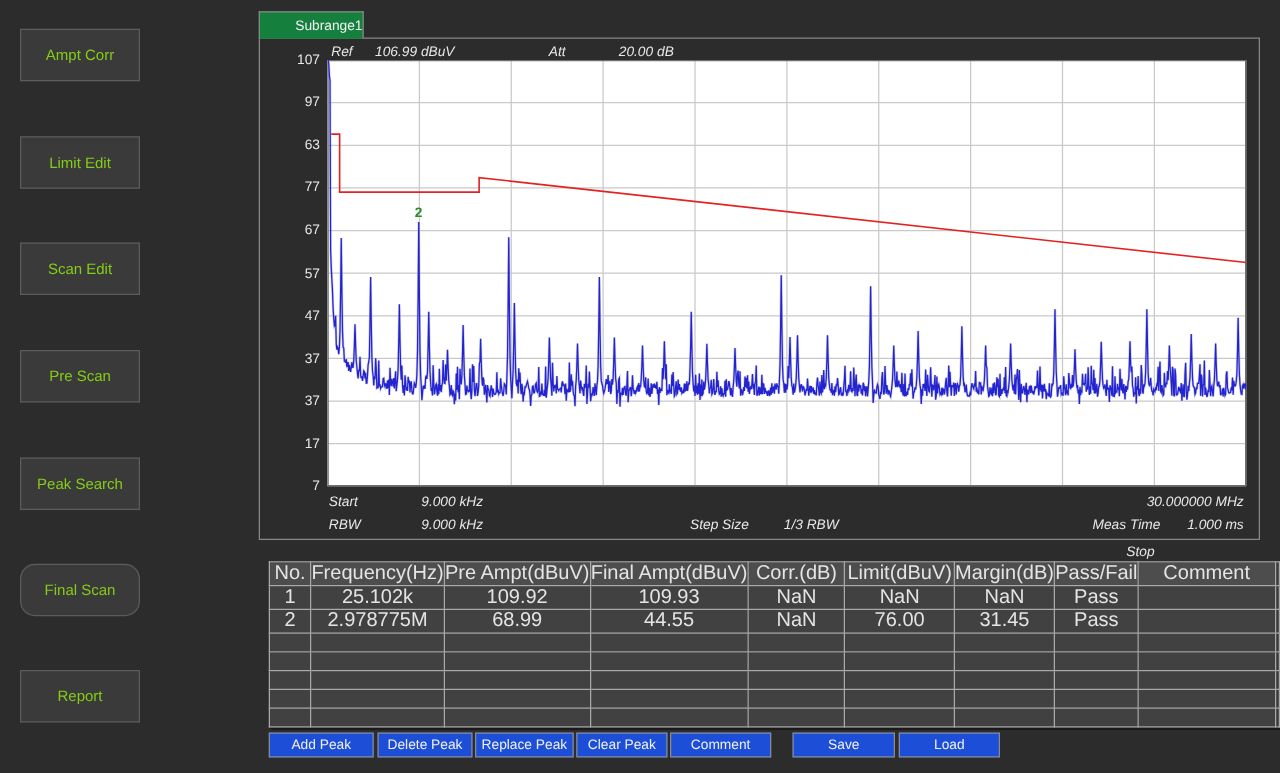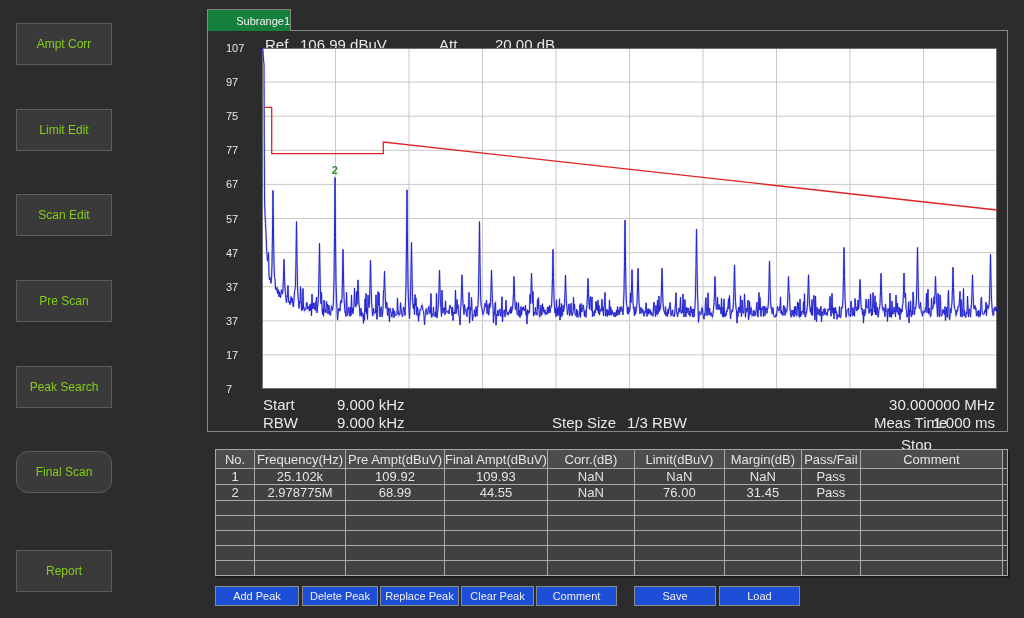--- a/index.html
+++ b/index.html
@@ -17,33 +17,33 @@
   .panel {
     position:absolute; left:207px; top:30px; width:801px; height:402px;
     border:1px solid #868686; background:#2c2c2c;
   }
   .tab {
     position:absolute; left:207px; top:9px; width:84px; height:22px;
     border:1px solid #868686; border-bottom:none; background:#15803d;
     display:flex; align-items:center; justify-content:flex-end;
     font-size:11px; color:#f2f2f2; z-index:3;
   }
-  .hdr-txt, .ftr-txt { position:absolute; font-size:15px; color:#e8e8e8; white-space:pre; }
+  .hdr-txt, .ftr-txt { position:absolute; font-size:11px; color:#e8e8e8; white-space:pre;font-style:italic; }
   #plot {
     position:absolute; left:262px; top:48px; width:735px; height:341px;
     background:#ffffff; z-index:2;
   }
   .ylabel {
-    position:absolute; width:30px; font-size:11px; color:#e8e8e8;
+    position:absolute; width:30px; text-align:right; font-size:11px; color:#e8e8e8;
     left:226px; height:12px; line-height:12px; z-index:2;
   }
   #peaktable {
     position:absolute; left:215px; top:449px;
     border-collapse:collapse; table-layout:fixed;
-    font-size:13px; color:#e4e4e4;
+    font-size:16px; color:#e4e4e4;
     box-shadow:1px 1px 0 #1a1a1a, 2px 2px 0 #1a1a1a;
   }
   #peaktable th {
     background:#4d4d4d; border:1px solid #a9a9a9; font-weight:normal;
     height:19px; overflow:hidden; white-space:nowrap;
   }
   #peaktable td {
     background:#414141; border:1px solid #a9a9a9; text-align:center;
     height:15px; overflow:hidden; white-space:nowrap;
   }
@@ -59,21 +59,21 @@
 <body>
 
 <div id="app">
   <div id="sidebar-buttons">
       <div class="side-btn" style="top: 23px;">Ampt Corr</div>
       <div class="side-btn" style="top: 109px;">Limit Edit</div>
       <div class="side-btn" style="top: 194px;">Scan Edit</div>
       <div class="side-btn" style="top: 280px;">Pre Scan</div>
       <div class="side-btn" style="top: 366px;">Peak Search</div>
       <div class="side-btn" style="top: 451px; border-radius: 12px;">Final Scan</div>
-      <div class="side-btn" style="top: 550px; text-align: center;">Report</div>
+      <div class="side-btn" style="top: 536px; text-align: center;">Report</div>
     </div>
 
   <div class="tab">
     <span>Subrange1</span>
   </div>
   <div class="panel"></div>
 
   <span class="hdr-txt" style="left:265px;top:36px;">Ref</span>
   <span class="hdr-txt" style="left:300px;top:36px;">106.99 dBuV</span>
   <span class="hdr-txt" style="left:439px;top:36px;">Att</span>
@@ -102,21 +102,21 @@
         <rect x="0.5" y="0.5" width="734" height="340" fill="none" stroke="#6f6f6f" stroke-width="1"></rect>
         <polyline points="0.0,0.0 0.5,0.0 1.0,2.8 1.5,12.2 2.0,16.2 2.5,151.8 3.0,166.4 3.5,175.6 4.0,185.1 4.5,199.3 5.0,206.4 5.5,212.7 6.0,211.8 6.5,204.7 7.0,227.1 7.5,231.7 8.0,229.6 8.5,230.7 9.0,235.3 9.5,229.8 10.0,216.5 10.5,185.2 11.0,142.5 11.5,185.2 12.0,216.5 12.5,229.8 13.0,230.6 13.5,240.8 14.0,240.7 14.5,242.3 15.0,239.3 15.5,245.8 16.0,242.8 16.5,241.7 17.0,248.8 17.5,243.8 18.0,246.9 18.5,249.6 19.0,245.7 19.5,241.6 20.0,245.9 20.5,245.8 21.0,240.6 21.5,228.3 22.0,211.4 22.5,228.3 23.0,240.6 23.5,245.8 24.0,251.1 24.5,254.8 25.0,247.8 25.5,249.0 26.0,237.5 26.5,252.0 27.0,254.6 27.5,253.0 28.0,256.7 28.5,253.3 29.0,248.7 29.5,249.4 30.0,254.8 30.5,250.3 31.0,258.4 31.5,258.4 32.0,252.2 32.5,243.6 33.0,241.6 33.5,237.3 34.0,210.3 34.5,173.6 35.0,210.3 35.5,237.3 36.0,248.8 36.5,252.4 37.0,260.4 37.5,253.2 38.0,255.3 38.5,238.7 39.0,246.6 39.5,262.4 40.0,262.0 40.5,262.0 41.0,240.5 41.5,261.0 42.0,259.4 42.5,262.8 43.0,261.5 43.5,261.3 44.0,261.3 44.5,254.9 45.0,254.6 45.5,259.7 46.0,261.2 46.5,258.6 47.0,260.6 47.5,263.1 48.0,256.5 48.5,262.3 49.0,255.7 49.5,267.9 50.0,246.2 50.5,258.2 51.0,261.0 51.5,255.1 52.0,257.4 52.5,261.2 53.0,254.5 53.5,262.7 54.0,255.7 54.5,249.0 55.0,264.9 55.5,260.1 56.0,255.5 56.5,246.5 57.0,224.9 57.5,195.4 58.0,224.9 58.5,246.5 59.0,255.7 59.5,244.5 60.0,259.6 60.5,266.3 61.0,260.2 61.5,268.3 62.0,252.2 62.5,257.7 63.0,264.4 63.5,261.7 64.0,264.7 64.5,253.4 65.0,258.5 65.5,256.4 66.0,266.0 66.5,258.8 67.0,257.1 67.5,265.0 68.0,267.1 68.5,267.0 69.0,262.4 69.5,258.4 70.0,259.3 70.5,262.4 71.0,258.9 71.5,251.8 72.0,233.2 72.5,189.4 73.0,129.6 73.5,189.4 74.0,233.2 74.5,251.8 75.0,260.6 75.5,272.1 76.0,266.4 76.5,260.6 77.0,262.0 77.5,260.1 78.0,263.2 78.5,254.1 79.0,252.4 79.5,255.1 80.0,249.4 80.5,229.1 81.0,201.5 81.5,229.1 82.0,249.4 82.5,258.0 83.0,264.7 83.5,263.6 84.0,268.4 84.5,244.2 85.0,258.2 85.5,267.5 86.0,265.0 86.5,260.2 87.0,259.3 87.5,265.0 88.0,268.5 88.5,259.4 89.0,267.4 89.5,247.0 90.0,264.5 90.5,260.0 91.0,265.8 91.5,260.2 92.0,258.3 92.5,240.1 93.0,253.8 93.5,258.4 94.0,258.7 94.5,243.7 95.0,256.5 95.5,246.1 96.0,231.9 96.5,246.1 97.0,256.5 97.5,260.9 98.0,267.8 98.5,267.0 99.0,260.1 99.5,267.4 100.0,268.4 100.5,264.8 101.0,265.7 101.5,275.4 102.0,267.0 102.5,272.4 103.0,250.8 103.5,263.9 104.0,245.5 104.5,265.7 105.0,260.0 105.5,271.4 106.0,247.1 106.5,256.2 107.0,259.5 107.5,252.3 108.0,235.3 108.5,212.1 109.0,235.3 109.5,252.3 110.0,259.5 110.5,267.5 111.0,267.3 111.5,260.4 112.0,264.0 112.5,265.3 113.0,264.5 113.5,264.8 114.0,246.9 114.5,265.7 115.0,271.4 115.5,264.5 116.0,243.5 116.5,257.5 117.0,244.8 117.5,263.9 118.0,269.0 118.5,263.4 119.0,259.0 119.5,259.1 120.0,268.8 120.5,265.9 121.0,260.5 121.5,243.0 122.0,241.4 122.5,223.0 123.0,241.4 123.5,254.8 124.0,260.5 124.5,253.9 125.0,255.9 125.5,267.7 126.0,264.5 126.5,259.8 127.0,267.0 127.5,274.0 128.0,260.1 128.5,263.3 129.0,263.9 129.5,268.2 130.0,269.0 130.5,263.8 131.0,260.3 131.5,263.8 132.0,269.6 132.5,262.9 133.0,266.2 133.5,267.5 134.0,267.5 134.5,267.1 135.0,265.4 135.5,249.9 136.0,266.0 136.5,263.6 137.0,267.2 137.5,266.0 138.0,266.1 138.5,254.6 139.0,260.2 139.5,264.6 140.0,266.8 140.5,268.8 141.0,264.8 141.5,259.1 142.0,259.7 142.5,260.9 143.0,267.6 143.5,254.1 144.0,237.0 144.5,196.8 145.0,141.9 145.5,196.8 146.0,237.0 146.5,254.1 147.0,262.1 147.5,270.5 148.0,258.3 148.5,248.6 149.0,225.7 149.5,194.4 150.0,225.7 150.5,248.6 151.0,258.3 151.5,260.9 152.0,255.7 152.5,266.7 153.0,246.6 153.5,257.8 154.0,250.1 154.5,262.9 155.0,267.4 155.5,259.0 156.0,262.9 156.5,273.3 157.0,266.4 157.5,267.1 158.0,261.6 158.5,261.9 159.0,260.4 159.5,258.5 160.0,257.1 160.5,259.6 161.0,262.6 161.5,263.6 162.0,267.8 162.5,276.7 163.0,268.3 163.5,267.6 164.0,261.1 164.5,260.8 165.0,266.3 165.5,266.2 166.0,263.5 166.5,259.4 167.0,258.5 167.5,264.8 168.0,265.7 168.5,264.3 169.0,245.6 169.5,269.1 170.0,268.9 170.5,266.0 171.0,266.8 171.5,258.9 172.0,267.5 172.5,267.4 173.0,268.6 173.5,263.8 174.0,268.9 174.5,245.3 175.0,270.1 175.5,264.7 176.0,260.6 176.5,254.7 177.0,240.9 177.5,222.0 178.0,240.9 178.5,254.7 179.0,260.6 179.5,268.6 180.0,242.2 180.5,257.7 181.0,265.2 181.5,260.2 182.0,262.3 182.5,259.6 183.0,266.8 183.5,252.8 184.0,263.3 184.5,263.6 185.0,264.5 185.5,263.3 186.0,263.0 186.5,262.6 187.0,266.0 187.5,259.1 188.0,257.1 188.5,260.3 189.0,259.7 189.5,260.4 190.0,267.3 190.5,258.9 191.0,272.5 191.5,264.1 192.0,265.0 192.5,263.8 193.0,265.9 193.5,242.1 194.0,265.6 194.5,262.9 195.0,251.5 195.5,260.5 196.0,256.7 196.5,264.9 197.0,268.0 197.5,268.7 198.0,277.0 198.5,261.0 199.0,255.8 199.5,243.5 200.0,226.8 200.5,243.5 201.0,255.8 201.5,261.0 202.0,266.7 202.5,256.5 203.0,260.7 203.5,263.1 204.0,261.7 204.5,266.4 205.0,268.7 205.5,259.0 206.0,261.8 206.5,261.2 207.0,244.4 207.5,275.1 208.0,267.4 208.5,259.1 209.0,262.1 209.5,249.3 210.0,261.5 210.5,272.9 211.0,268.3 211.5,267.0 212.0,267.7 212.5,261.7 213.0,264.8 213.5,268.8 214.0,258.6 214.5,262.6 215.0,268.2 215.5,260.5 216.0,256.7 216.5,244.1 217.0,214.2 217.5,173.6 218.0,214.2 218.5,244.1 219.0,256.7 219.5,258.6 220.0,260.6 220.5,264.4 221.0,266.6 221.5,265.1 222.0,262.9 222.5,259.5 223.0,255.3 223.5,258.9 224.0,258.7 224.5,252.1 225.0,265.6 225.5,259.6 226.0,256.6 226.5,267.2 227.0,265.0 227.5,255.2 228.0,259.7 228.5,254.7 229.0,240.9 229.5,222.0 230.0,240.9 230.5,254.7 231.0,258.5 231.5,275.1 232.0,264.0 232.5,266.3 233.0,255.4 233.5,254.5 234.0,277.3 234.5,266.5 235.0,266.7 235.5,267.4 236.0,262.2 236.5,267.9 237.0,263.9 237.5,261.6 238.0,261.3 238.5,267.0 239.0,268.5 239.5,260.1 240.0,248.8 240.5,273.7 241.0,265.3 241.5,263.7 242.0,262.3 242.5,262.1 243.0,269.0 243.5,264.8 244.0,252.3 244.5,262.6 245.0,264.7 245.5,267.1 246.0,264.2 246.5,266.4 247.0,265.1 247.5,262.4 248.0,261.3 248.5,265.4 249.0,258.5 249.5,265.2 250.0,260.7 250.5,261.1 251.0,254.8 251.5,244.4 252.0,228.5 252.5,244.4 253.0,256.1 253.5,261.1 254.0,261.7 254.5,253.9 255.0,265.2 255.5,266.8 256.0,266.3 256.5,254.8 257.0,268.3 257.5,262.2 258.0,269.6 258.5,265.8 259.0,258.6 259.5,267.2 260.0,261.8 260.5,259.4 261.0,262.1 261.5,258.8 262.0,262.3 262.5,260.9 263.0,263.1 263.5,257.4 264.0,267.1 264.5,263.4 265.0,276.0 265.5,261.6 266.0,266.4 266.5,262.9 267.0,264.4 267.5,264.3 268.0,246.5 268.5,255.4 269.0,242.6 269.5,225.1 270.0,242.6 270.5,255.4 271.0,243.5 271.5,268.2 272.0,264.0 272.5,266.2 273.0,266.6 273.5,259.4 274.0,265.0 274.5,264.3 275.0,267.2 275.5,251.6 276.0,260.8 276.5,249.6 277.0,260.9 277.5,268.9 278.0,267.9 278.5,261.5 279.0,257.0 279.5,267.3 280.0,266.4 280.5,255.7 281.0,263.7 281.5,259.3 282.0,263.7 282.5,265.3 283.0,261.8 283.5,266.6 284.0,265.9 284.5,264.6 285.0,266.5 285.5,258.9 286.0,265.4 286.5,259.1 287.0,264.5 287.5,257.1 288.0,264.8 288.5,260.7 289.0,258.6 289.5,258.9 290.0,246.7 290.5,229.6 291.0,201.5 291.5,229.6 292.0,250.2 292.5,258.9 293.0,265.1 293.5,260.5 294.0,268.8 294.5,251.8 295.0,266.5 295.5,260.7 296.0,267.8 296.5,258.7 297.0,266.9 297.5,250.8 298.0,272.0 298.5,259.6 299.0,268.8 299.5,255.6 300.0,267.7 300.5,266.9 301.0,257.3 301.5,263.8 302.0,261.0 302.5,255.8 303.0,243.7 303.5,227.1 304.0,243.7 304.5,255.8 305.0,260.0 305.5,266.8 306.0,262.6 306.5,261.8 307.0,255.9 307.5,267.5 308.0,266.5 308.5,261.8 309.0,255.3 309.5,265.7 310.0,267.9 310.5,265.0 311.0,265.2 311.5,249.4 312.0,261.8 312.5,256.2 313.0,264.7 313.5,267.3 314.0,266.8 314.5,261.0 315.0,269.3 315.5,262.7 316.0,267.6 316.5,268.7 317.0,266.9 317.5,267.0 318.0,256.6 318.5,269.4 319.0,255.4 319.5,264.0 320.0,263.4 320.5,261.3 321.0,256.9 321.5,258.5 322.0,263.2 322.5,268.4 323.0,262.5 323.5,267.2 324.0,269.4 324.5,261.3 325.0,256.6 325.5,245.6 326.0,230.5 326.5,245.6 327.0,256.6 327.5,261.3 328.0,250.7 328.5,248.5 329.0,258.8 329.5,262.7 330.0,249.0 330.5,268.6 331.0,263.2 331.5,264.4 332.0,268.1 332.5,265.9 333.0,261.7 333.5,264.7 334.0,253.3 334.5,261.6 335.0,254.5 335.5,262.7 336.0,252.2 336.5,265.4 337.0,257.2 337.5,267.1 338.0,262.3 338.5,261.6 339.0,263.4 339.5,259.6 340.0,251.2 340.5,263.0 341.0,259.1 341.5,267.9 342.0,258.9 342.5,256.9 343.0,244.4 343.5,268.0 344.0,268.1 344.5,264.6 345.0,261.2 345.5,268.4 346.0,261.9 346.5,266.6 347.0,266.7 347.5,251.9 348.0,267.4 348.5,259.0 349.0,259.4 349.5,267.2 350.0,262.2 350.5,265.3 351.0,266.2 351.5,264.7 352.0,268.7 352.5,266.4 353.0,264.3 353.5,268.8 354.0,267.4 354.5,262.0 355.0,267.7 355.5,258.7 356.0,266.4 356.5,262.4 357.0,261.7 357.5,266.9 358.0,258.8 358.5,261.7 359.0,263.6 359.5,258.7 360.0,261.1 360.5,261.1 361.0,266.9 361.5,256.6 362.0,243.8 362.5,213.5 363.0,172.2 363.5,213.5 364.0,243.8 364.5,255.9 365.0,258.6 365.5,266.1 366.0,258.9 366.5,266.1 367.0,259.5 367.5,263.7 368.0,260.6 368.5,244.9 369.0,254.6 369.5,240.7 370.0,221.7 370.5,240.7 371.0,254.6 371.5,260.6 372.0,262.1 372.5,267.8 373.0,258.8 373.5,266.1 374.0,264.2 374.5,260.4 375.0,254.3 375.5,239.9 376.0,220.3 376.5,239.9 377.0,254.3 377.5,260.4 378.0,266.0 378.5,260.9 379.0,259.3 379.5,262.4 380.0,265.2 380.5,261.3 381.0,261.8 381.5,263.9 382.0,268.3 382.5,266.2 383.0,263.2 383.5,264.7 384.0,254.8 384.5,261.6 385.0,268.5 385.5,263.9 386.0,260.7 386.5,266.2 387.0,260.8 387.5,265.1 388.0,264.4 388.5,261.8 389.0,267.1 389.5,264.0 390.0,267.0 390.5,266.5 391.0,268.3 391.5,258.8 392.0,254.1 392.5,260.6 393.0,263.3 393.5,268.5 394.0,257.3 394.5,265.8 395.0,266.7 395.5,252.0 396.0,265.9 396.5,261.8 397.0,248.0 397.5,263.3 398.0,259.6 398.5,260.4 399.0,254.3 399.5,239.9 400.0,220.3 400.5,239.9 401.0,254.3 401.5,260.0 402.0,263.6 402.5,263.5 403.0,266.2 403.5,258.5 404.0,268.2 404.5,265.1 405.0,263.9 405.5,268.5 406.0,261.0 406.5,265.7 407.0,260.1 407.5,260.4 408.0,254.4 408.5,259.6 409.0,267.7 409.5,267.2 410.0,263.3 410.5,261.8 411.0,267.7 411.5,268.2 412.0,266.9 412.5,268.4 413.0,261.3 413.5,255.9 414.0,244.7 414.5,264.9 415.0,264.9 415.5,268.8 416.0,264.4 416.5,265.3 417.0,259.9 417.5,263.9 418.0,262.7 418.5,249.1 419.0,264.8 419.5,265.3 420.0,262.4 420.5,264.8 421.0,246.0 421.5,258.9 422.0,269.0 422.5,257.3 423.0,251.6 423.5,267.5 424.0,268.8 424.5,259.6 425.0,265.2 425.5,260.3 426.0,261.3 426.5,260.2 427.0,267.0 427.5,263.2 428.0,268.4 428.5,258.2 429.0,259.6 429.5,264.9 430.0,260.8 430.5,269.0 431.0,263.2 431.5,261.1 432.0,269.2 432.5,263.6 433.0,257.3 433.5,245.7 434.0,218.4 434.5,181.1 435.0,218.4 435.5,245.7 436.0,257.3 436.5,274.3 437.0,268.5 437.5,263.6 438.0,265.9 438.5,266.4 439.0,266.5 439.5,261.7 440.0,259.7 440.5,261.3 441.0,267.7 441.5,269.2 442.0,271.2 442.5,265.4 443.0,267.4 443.5,254.2 444.0,249.7 444.5,263.5 445.0,267.6 445.5,265.6 446.0,244.8 446.5,259.8 447.0,267.0 447.5,260.1 448.0,263.9 448.5,267.7 449.0,264.7 449.5,265.0 450.0,268.1 450.5,269.2 451.0,265.6 451.5,261.1 452.0,256.1 452.5,244.4 453.0,228.5 453.5,244.4 454.0,256.1 454.5,261.1 455.0,260.9 455.5,249.3 456.0,261.7 456.5,260.0 457.0,256.4 457.5,260.8 458.0,261.6 458.5,259.4 459.0,265.8 459.5,250.3 460.0,264.8 460.5,268.4 461.0,259.2 461.5,269.2 462.0,250.9 462.5,268.4 463.0,268.5 463.5,265.3 464.0,267.9 464.5,262.5 465.0,264.1 465.5,259.6 466.0,259.3 466.5,250.6 467.0,261.2 467.5,247.5 468.0,262.0 468.5,271.0 469.0,265.9 469.5,265.3 470.0,261.9 470.5,263.7 471.0,260.2 471.5,253.6 472.0,238.1 472.5,216.9 473.0,238.1 473.5,253.6 474.0,260.2 474.5,263.1 475.0,275.1 475.5,263.4 476.0,268.5 476.5,259.3 477.0,262.4 477.5,258.8 478.0,264.8 478.5,247.7 479.0,262.4 479.5,268.8 480.0,251.9 480.5,258.6 481.0,264.8 481.5,265.4 482.0,260.1 482.5,245.9 483.0,259.3 483.5,269.4 484.0,260.2 484.5,260.8 485.0,264.3 485.5,258.9 486.0,252.0 486.5,271.7 487.0,268.5 487.5,253.3 488.0,266.7 488.5,260.6 489.0,259.5 489.5,262.3 490.0,267.4 490.5,266.4 491.0,267.4 491.5,262.3 492.0,268.2 492.5,263.2 493.0,263.6 493.5,267.6 494.0,264.1 494.5,258.2 495.0,254.2 495.5,265.7 496.0,269.1 496.5,260.2 497.0,244.5 497.5,261.8 498.0,249.5 498.5,260.0 499.0,268.5 499.5,260.1 500.0,261.3 500.5,261.5 501.0,258.0 501.5,268.8 502.0,259.7 502.5,258.5 503.0,267.6 503.5,261.1 504.0,259.2 504.5,260.5 505.0,265.3 505.5,261.0 506.0,259.9 506.5,252.8 507.0,236.0 507.5,213.1 508.0,236.0 508.5,252.8 509.0,259.9 509.5,259.3 510.0,265.8 510.5,264.6 511.0,259.6 511.5,266.2 512.0,268.6 512.5,268.8 513.0,268.5 513.5,268.8 514.0,266.7 514.5,268.3 515.0,262.7 515.5,258.6 516.0,260.6 516.5,261.9 517.0,263.0 517.5,258.8 518.0,261.2 518.5,248.9 519.0,265.3 519.5,262.0 520.0,266.6 520.5,264.3 521.0,267.5 521.5,257.5 522.0,258.8 522.5,258.6 523.0,267.5 523.5,260.7 524.0,263.7 524.5,264.3 525.0,261.1 525.5,256.1 526.0,244.4 526.5,228.5 527.0,244.4 527.5,246.4 528.0,261.1 528.5,264.7 529.0,269.1 529.5,268.6 530.0,261.9 530.5,266.6 531.0,267.2 531.5,262.2 532.0,268.9 532.5,258.8 533.0,266.5 533.5,258.0 534.0,260.1 534.5,268.2 535.0,267.0 535.5,253.8 536.0,261.8 536.5,255.0 537.0,268.4 537.5,269.2 538.0,251.1 538.5,268.8 539.0,263.3 539.5,267.2 540.0,264.2 540.5,263.1 541.0,264.3 541.5,253.8 542.0,266.5 542.5,245.7 543.0,268.4 543.5,269.0 544.0,264.0 544.5,265.2 545.0,261.0 545.5,255.8 546.0,243.5 546.5,226.8 547.0,243.5 547.5,255.8 548.0,261.0 548.5,264.3 549.0,259.6 549.5,267.0 550.0,251.6 550.5,267.6 551.0,256.0 551.5,252.6 552.0,247.3 552.5,259.3 553.0,271.9 553.5,248.1 554.0,266.1 554.5,273.7 555.0,259.1 555.5,264.8 556.0,266.8 556.5,263.5 557.0,260.8 557.5,263.0 558.0,267.9 558.5,262.6 559.0,258.3 559.5,273.7 560.0,263.7 560.5,266.2 561.0,267.5 561.5,261.5 562.0,261.1 562.5,266.4 563.0,260.4 563.5,264.3 564.0,266.7 564.5,264.7 565.0,267.7 565.5,265.1 566.0,260.9 566.5,262.4 567.0,261.3 567.5,261.7 568.0,248.4 568.5,259.7 569.0,268.3 569.5,262.5 570.0,245.3 570.5,263.4 571.0,265.3 571.5,259.7 572.0,270.7 572.5,260.3 573.0,265.2 573.5,259.1 574.0,265.2 574.5,263.2 575.0,271.3 575.5,266.5 576.0,267.6 576.5,267.2 577.0,269.1 577.5,258.6 578.0,269.2 578.5,269.7 579.0,268.5 579.5,258.9 580.0,260.1 580.5,258.8 581.0,249.8 581.5,228.5 582.0,199.5 582.5,228.5 583.0,249.8 583.5,258.8 584.0,269.3 584.5,266.0 585.0,262.2 585.5,262.5 586.0,261.6 586.5,260.1 587.0,267.4 587.5,266.4 588.0,266.7 588.5,268.6 589.0,253.1 589.5,260.5 590.0,264.1 590.5,268.1 591.0,259.5 591.5,266.9 592.0,264.2 592.5,268.3 593.0,250.5 593.5,256.0 594.0,262.2 594.5,262.7 595.0,259.0 595.5,262.3 596.0,252.0 596.5,261.3 597.0,256.8 597.5,246.1 598.0,231.5 598.5,246.1 599.0,256.8 599.5,261.3 600.0,260.1 600.5,266.8 601.0,263.7 601.5,275.1 602.0,261.4 602.5,268.1 603.0,264.6 603.5,265.2 604.0,251.1 604.5,259.3 605.0,259.2 605.5,259.8 606.0,257.7 606.5,251.1 607.0,265.4 607.5,261.0 608.0,263.7 608.5,245.9 609.0,259.3 609.5,267.9 610.0,261.0 610.5,266.9 611.0,244.6 611.5,259.1 612.0,259.1 612.5,264.2 613.0,247.8 613.5,266.7 614.0,254.4 614.5,266.8 615.0,264.2 615.5,259.0 616.0,269.3 616.5,266.7 617.0,261.3 617.5,260.9 618.0,255.5 618.5,242.7 619.0,225.4 619.5,242.7 620.0,255.5 620.5,260.5 621.0,262.6 621.5,261.8 622.0,259.5 622.5,264.8 623.0,268.7 623.5,255.9 624.0,263.6 624.5,262.5 625.0,263.0 625.5,273.5 626.0,260.3 626.5,261.7 627.0,264.2 627.5,268.6 628.0,245.1 628.5,268.8 629.0,268.7 629.5,269.0 630.0,253.0 630.5,266.2 631.0,265.3 631.5,265.5 632.0,259.1 632.5,263.6 633.0,261.6 633.5,268.9 634.0,247.1 634.5,259.8 635.0,264.3 635.5,255.1 636.0,264.1 636.5,266.8 637.0,259.2 637.5,264.4 638.0,271.6 638.5,260.6 639.0,265.5 639.5,261.0 640.0,263.8 640.5,257.1 641.0,255.4 641.5,242.6 642.0,225.1 642.5,242.6 643.0,249.8 643.5,245.2 644.0,260.8 644.5,262.6 645.0,269.3 645.5,265.8 646.0,267.4 646.5,253.8 647.0,274.8 647.5,261.2 648.0,264.0 648.5,252.9 649.0,267.3 649.5,268.8 650.0,262.9 650.5,266.9 651.0,244.1 651.5,251.6 652.0,264.9 652.5,266.9 653.0,259.5 653.5,260.7 654.0,258.8 654.5,249.8 655.0,228.5 655.5,199.5 656.0,228.5 656.5,249.8 657.0,258.8 657.5,260.4 658.0,259.8 658.5,254.3 659.0,261.1 659.5,264.9 660.0,265.0 660.5,268.3 661.0,263.4 661.5,264.3 662.0,265.2 662.5,262.8 663.0,264.1 663.5,259.4 664.0,260.1 664.5,245.5 665.0,264.8 665.5,250.0 666.0,241.3 666.5,265.0 667.0,266.0 667.5,260.0 668.0,264.0 668.5,268.4 669.0,267.7 669.5,250.2 670.0,260.7 670.5,261.2 671.0,258.6 671.5,258.7 672.0,248.8 672.5,256.1 673.0,244.4 673.5,228.5 674.0,244.4 674.5,250.6 675.0,259.0 675.5,268.5 676.0,245.4 676.5,248.1 677.0,267.8 677.5,269.1 678.0,246.9 678.5,251.7 679.0,267.7 679.5,268.0 680.0,267.4 680.5,265.0 681.0,261.4 681.5,265.0 682.0,262.5 682.5,266.7 683.0,258.5 683.5,272.6 684.0,265.8 684.5,259.4 685.0,269.1 685.5,269.1 686.0,251.2 686.5,242.3 687.0,264.2 687.5,271.7 688.0,267.9 688.5,260.6 689.0,264.9 689.5,258.7 690.0,254.1 690.5,239.4 691.0,219.3 691.5,239.4 692.0,254.1 692.5,260.4 693.0,261.5 693.5,262.1 694.0,267.5 694.5,266.4 695.0,261.9 695.5,263.5 696.0,258.6 696.5,258.6 697.0,258.6 697.5,252.0 698.0,243.5 698.5,268.5 699.0,251.6 699.5,254.5 700.0,269.1 700.5,260.4 701.0,258.9 701.5,240.5 702.0,268.0 702.5,262.0 703.0,266.1 703.5,269.6 704.0,268.0 704.5,263.9 705.0,265.7 705.5,248.0 706.0,259.3 706.5,268.9 707.0,262.0 707.5,260.9 708.0,265.3 708.5,269.1 709.0,261.0 709.5,255.8 710.0,243.5 710.5,226.8 711.0,243.5 711.5,255.8 712.0,261.0 712.5,259.0 713.0,257.3 713.5,261.9 714.0,260.1 714.5,268.1 715.0,267.0 715.5,266.9 716.0,262.9 716.5,269.1 717.0,262.2 717.5,265.7 718.0,268.4 718.5,267.4 719.0,251.6 719.5,249.0 720.0,262.5 720.5,264.1 721.0,266.3 721.5,266.5 722.0,266.0 722.5,265.8 723.0,261.9 723.5,264.2 724.0,254.1 724.5,267.7 725.0,256.7 725.5,259.9 726.0,260.8 726.5,260.3 727.0,257.0 727.5,251.3 728.0,232.2 728.5,206.3 729.0,232.2 729.5,251.3 730.0,259.3 730.5,264.2 731.0,267.2 731.5,267.4 732.0,260.8 732.5,259.7 733.0,262.9 733.5,259.3 734.0,259.0 734.5,263.5 735.0,259.2 " fill="none" stroke="#8888dd" stroke-width="2" opacity="0.45"></polyline>
         <polyline points="0.0,0.0 0.5,0.0 1.0,2.8 1.5,12.2 2.0,16.2 2.5,151.8 3.0,166.4 3.5,175.6 4.0,185.1 4.5,199.3 5.0,206.4 5.5,212.7 6.0,211.8 6.5,204.7 7.0,227.1 7.5,231.7 8.0,229.6 8.5,230.7 9.0,235.3 9.5,229.8 10.0,216.5 10.5,185.2 11.0,142.5 11.5,185.2 12.0,216.5 12.5,229.8 13.0,230.6 13.5,240.8 14.0,240.7 14.5,242.3 15.0,239.3 15.5,245.8 16.0,242.8 16.5,241.7 17.0,248.8 17.5,243.8 18.0,246.9 18.5,249.6 19.0,245.7 19.5,241.6 20.0,245.9 20.5,245.8 21.0,240.6 21.5,228.3 22.0,211.4 22.5,228.3 23.0,240.6 23.5,245.8 24.0,251.1 24.5,254.8 25.0,247.8 25.5,249.0 26.0,237.5 26.5,252.0 27.0,254.6 27.5,253.0 28.0,256.7 28.5,253.3 29.0,248.7 29.5,249.4 30.0,254.8 30.5,250.3 31.0,258.4 31.5,258.4 32.0,252.2 32.5,243.6 33.0,241.6 33.5,237.3 34.0,210.3 34.5,173.6 35.0,210.3 35.5,237.3 36.0,248.8 36.5,252.4 37.0,260.4 37.5,253.2 38.0,255.3 38.5,238.7 39.0,246.6 39.5,262.4 40.0,262.0 40.5,262.0 41.0,240.5 41.5,261.0 42.0,259.4 42.5,262.8 43.0,261.5 43.5,261.3 44.0,261.3 44.5,254.9 45.0,254.6 45.5,259.7 46.0,261.2 46.5,258.6 47.0,260.6 47.5,263.1 48.0,256.5 48.5,262.3 49.0,255.7 49.5,267.9 50.0,246.2 50.5,258.2 51.0,261.0 51.5,255.1 52.0,257.4 52.5,261.2 53.0,254.5 53.5,262.7 54.0,255.7 54.5,249.0 55.0,264.9 55.5,260.1 56.0,255.5 56.5,246.5 57.0,224.9 57.5,195.4 58.0,224.9 58.5,246.5 59.0,255.7 59.5,244.5 60.0,259.6 60.5,266.3 61.0,260.2 61.5,268.3 62.0,252.2 62.5,257.7 63.0,264.4 63.5,261.7 64.0,264.7 64.5,253.4 65.0,258.5 65.5,256.4 66.0,266.0 66.5,258.8 67.0,257.1 67.5,265.0 68.0,267.1 68.5,267.0 69.0,262.4 69.5,258.4 70.0,259.3 70.5,262.4 71.0,258.9 71.5,251.8 72.0,233.2 72.5,189.4 73.0,129.6 73.5,189.4 74.0,233.2 74.5,251.8 75.0,260.6 75.5,272.1 76.0,266.4 76.5,260.6 77.0,262.0 77.5,260.1 78.0,263.2 78.5,254.1 79.0,252.4 79.5,255.1 80.0,249.4 80.5,229.1 81.0,201.5 81.5,229.1 82.0,249.4 82.5,258.0 83.0,264.7 83.5,263.6 84.0,268.4 84.5,244.2 85.0,258.2 85.5,267.5 86.0,265.0 86.5,260.2 87.0,259.3 87.5,265.0 88.0,268.5 88.5,259.4 89.0,267.4 89.5,247.0 90.0,264.5 90.5,260.0 91.0,265.8 91.5,260.2 92.0,258.3 92.5,240.1 93.0,253.8 93.5,258.4 94.0,258.7 94.5,243.7 95.0,256.5 95.5,246.1 96.0,231.9 96.5,246.1 97.0,256.5 97.5,260.9 98.0,267.8 98.5,267.0 99.0,260.1 99.5,267.4 100.0,268.4 100.5,264.8 101.0,265.7 101.5,275.4 102.0,267.0 102.5,272.4 103.0,250.8 103.5,263.9 104.0,245.5 104.5,265.7 105.0,260.0 105.5,271.4 106.0,247.1 106.5,256.2 107.0,259.5 107.5,252.3 108.0,235.3 108.5,212.1 109.0,235.3 109.5,252.3 110.0,259.5 110.5,267.5 111.0,267.3 111.5,260.4 112.0,264.0 112.5,265.3 113.0,264.5 113.5,264.8 114.0,246.9 114.5,265.7 115.0,271.4 115.5,264.5 116.0,243.5 116.5,257.5 117.0,244.8 117.5,263.9 118.0,269.0 118.5,263.4 119.0,259.0 119.5,259.1 120.0,268.8 120.5,265.9 121.0,260.5 121.5,243.0 122.0,241.4 122.5,223.0 123.0,241.4 123.5,254.8 124.0,260.5 124.5,253.9 125.0,255.9 125.5,267.7 126.0,264.5 126.5,259.8 127.0,267.0 127.5,274.0 128.0,260.1 128.5,263.3 129.0,263.9 129.5,268.2 130.0,269.0 130.5,263.8 131.0,260.3 131.5,263.8 132.0,269.6 132.5,262.9 133.0,266.2 133.5,267.5 134.0,267.5 134.5,267.1 135.0,265.4 135.5,249.9 136.0,266.0 136.5,263.6 137.0,267.2 137.5,266.0 138.0,266.1 138.5,254.6 139.0,260.2 139.5,264.6 140.0,266.8 140.5,268.8 141.0,264.8 141.5,259.1 142.0,259.7 142.5,260.9 143.0,267.6 143.5,254.1 144.0,237.0 144.5,196.8 145.0,141.9 145.5,196.8 146.0,237.0 146.5,254.1 147.0,262.1 147.5,270.5 148.0,258.3 148.5,248.6 149.0,225.7 149.5,194.4 150.0,225.7 150.5,248.6 151.0,258.3 151.5,260.9 152.0,255.7 152.5,266.7 153.0,246.6 153.5,257.8 154.0,250.1 154.5,262.9 155.0,267.4 155.5,259.0 156.0,262.9 156.5,273.3 157.0,266.4 157.5,267.1 158.0,261.6 158.5,261.9 159.0,260.4 159.5,258.5 160.0,257.1 160.5,259.6 161.0,262.6 161.5,263.6 162.0,267.8 162.5,276.7 163.0,268.3 163.5,267.6 164.0,261.1 164.5,260.8 165.0,266.3 165.5,266.2 166.0,263.5 166.5,259.4 167.0,258.5 167.5,264.8 168.0,265.7 168.5,264.3 169.0,245.6 169.5,269.1 170.0,268.9 170.5,266.0 171.0,266.8 171.5,258.9 172.0,267.5 172.5,267.4 173.0,268.6 173.5,263.8 174.0,268.9 174.5,245.3 175.0,270.1 175.5,264.7 176.0,260.6 176.5,254.7 177.0,240.9 177.5,222.0 178.0,240.9 178.5,254.7 179.0,260.6 179.5,268.6 180.0,242.2 180.5,257.7 181.0,265.2 181.5,260.2 182.0,262.3 182.5,259.6 183.0,266.8 183.5,252.8 184.0,263.3 184.5,263.6 185.0,264.5 185.5,263.3 186.0,263.0 186.5,262.6 187.0,266.0 187.5,259.1 188.0,257.1 188.5,260.3 189.0,259.7 189.5,260.4 190.0,267.3 190.5,258.9 191.0,272.5 191.5,264.1 192.0,265.0 192.5,263.8 193.0,265.9 193.5,242.1 194.0,265.6 194.5,262.9 195.0,251.5 195.5,260.5 196.0,256.7 196.5,264.9 197.0,268.0 197.5,268.7 198.0,277.0 198.5,261.0 199.0,255.8 199.5,243.5 200.0,226.8 200.5,243.5 201.0,255.8 201.5,261.0 202.0,266.7 202.5,256.5 203.0,260.7 203.5,263.1 204.0,261.7 204.5,266.4 205.0,268.7 205.5,259.0 206.0,261.8 206.5,261.2 207.0,244.4 207.5,275.1 208.0,267.4 208.5,259.1 209.0,262.1 209.5,249.3 210.0,261.5 210.5,272.9 211.0,268.3 211.5,267.0 212.0,267.7 212.5,261.7 213.0,264.8 213.5,268.8 214.0,258.6 214.5,262.6 215.0,268.2 215.5,260.5 216.0,256.7 216.5,244.1 217.0,214.2 217.5,173.6 218.0,214.2 218.5,244.1 219.0,256.7 219.5,258.6 220.0,260.6 220.5,264.4 221.0,266.6 221.5,265.1 222.0,262.9 222.5,259.5 223.0,255.3 223.5,258.9 224.0,258.7 224.5,252.1 225.0,265.6 225.5,259.6 226.0,256.6 226.5,267.2 227.0,265.0 227.5,255.2 228.0,259.7 228.5,254.7 229.0,240.9 229.5,222.0 230.0,240.9 230.5,254.7 231.0,258.5 231.5,275.1 232.0,264.0 232.5,266.3 233.0,255.4 233.5,254.5 234.0,277.3 234.5,266.5 235.0,266.7 235.5,267.4 236.0,262.2 236.5,267.9 237.0,263.9 237.5,261.6 238.0,261.3 238.5,267.0 239.0,268.5 239.5,260.1 240.0,248.8 240.5,273.7 241.0,265.3 241.5,263.7 242.0,262.3 242.5,262.1 243.0,269.0 243.5,264.8 244.0,252.3 244.5,262.6 245.0,264.7 245.5,267.1 246.0,264.2 246.5,266.4 247.0,265.1 247.5,262.4 248.0,261.3 248.5,265.4 249.0,258.5 249.5,265.2 250.0,260.7 250.5,261.1 251.0,254.8 251.5,244.4 252.0,228.5 252.5,244.4 253.0,256.1 253.5,261.1 254.0,261.7 254.5,253.9 255.0,265.2 255.5,266.8 256.0,266.3 256.5,254.8 257.0,268.3 257.5,262.2 258.0,269.6 258.5,265.8 259.0,258.6 259.5,267.2 260.0,261.8 260.5,259.4 261.0,262.1 261.5,258.8 262.0,262.3 262.5,260.9 263.0,263.1 263.5,257.4 264.0,267.1 264.5,263.4 265.0,276.0 265.5,261.6 266.0,266.4 266.5,262.9 267.0,264.4 267.5,264.3 268.0,246.5 268.5,255.4 269.0,242.6 269.5,225.1 270.0,242.6 270.5,255.4 271.0,243.5 271.5,268.2 272.0,264.0 272.5,266.2 273.0,266.6 273.5,259.4 274.0,265.0 274.5,264.3 275.0,267.2 275.5,251.6 276.0,260.8 276.5,249.6 277.0,260.9 277.5,268.9 278.0,267.9 278.5,261.5 279.0,257.0 279.5,267.3 280.0,266.4 280.5,255.7 281.0,263.7 281.5,259.3 282.0,263.7 282.5,265.3 283.0,261.8 283.5,266.6 284.0,265.9 284.5,264.6 285.0,266.5 285.5,258.9 286.0,265.4 286.5,259.1 287.0,264.5 287.5,257.1 288.0,264.8 288.5,260.7 289.0,258.6 289.5,258.9 290.0,246.7 290.5,229.6 291.0,201.5 291.5,229.6 292.0,250.2 292.5,258.9 293.0,265.1 293.5,260.5 294.0,268.8 294.5,251.8 295.0,266.5 295.5,260.7 296.0,267.8 296.5,258.7 297.0,266.9 297.5,250.8 298.0,272.0 298.5,259.6 299.0,268.8 299.5,255.6 300.0,267.7 300.5,266.9 301.0,257.3 301.5,263.8 302.0,261.0 302.5,255.8 303.0,243.7 303.5,227.1 304.0,243.7 304.5,255.8 305.0,260.0 305.5,266.8 306.0,262.6 306.5,261.8 307.0,255.9 307.5,267.5 308.0,266.5 308.5,261.8 309.0,255.3 309.5,265.7 310.0,267.9 310.5,265.0 311.0,265.2 311.5,249.4 312.0,261.8 312.5,256.2 313.0,264.7 313.5,267.3 314.0,266.8 314.5,261.0 315.0,269.3 315.5,262.7 316.0,267.6 316.5,268.7 317.0,266.9 317.5,267.0 318.0,256.6 318.5,269.4 319.0,255.4 319.5,264.0 320.0,263.4 320.5,261.3 321.0,256.9 321.5,258.5 322.0,263.2 322.5,268.4 323.0,262.5 323.5,267.2 324.0,269.4 324.5,261.3 325.0,256.6 325.5,245.6 326.0,230.5 326.5,245.6 327.0,256.6 327.5,261.3 328.0,250.7 328.5,248.5 329.0,258.8 329.5,262.7 330.0,249.0 330.5,268.6 331.0,263.2 331.5,264.4 332.0,268.1 332.5,265.9 333.0,261.7 333.5,264.7 334.0,253.3 334.5,261.6 335.0,254.5 335.5,262.7 336.0,252.2 336.5,265.4 337.0,257.2 337.5,267.1 338.0,262.3 338.5,261.6 339.0,263.4 339.5,259.6 340.0,251.2 340.5,263.0 341.0,259.1 341.5,267.9 342.0,258.9 342.5,256.9 343.0,244.4 343.5,268.0 344.0,268.1 344.5,264.6 345.0,261.2 345.5,268.4 346.0,261.9 346.5,266.6 347.0,266.7 347.5,251.9 348.0,267.4 348.5,259.0 349.0,259.4 349.5,267.2 350.0,262.2 350.5,265.3 351.0,266.2 351.5,264.7 352.0,268.7 352.5,266.4 353.0,264.3 353.5,268.8 354.0,267.4 354.5,262.0 355.0,267.7 355.5,258.7 356.0,266.4 356.5,262.4 357.0,261.7 357.5,266.9 358.0,258.8 358.5,261.7 359.0,263.6 359.5,258.7 360.0,261.1 360.5,261.1 361.0,266.9 361.5,256.6 362.0,243.8 362.5,213.5 363.0,172.2 363.5,213.5 364.0,243.8 364.5,255.9 365.0,258.6 365.5,266.1 366.0,258.9 366.5,266.1 367.0,259.5 367.5,263.7 368.0,260.6 368.5,244.9 369.0,254.6 369.5,240.7 370.0,221.7 370.5,240.7 371.0,254.6 371.5,260.6 372.0,262.1 372.5,267.8 373.0,258.8 373.5,266.1 374.0,264.2 374.5,260.4 375.0,254.3 375.5,239.9 376.0,220.3 376.5,239.9 377.0,254.3 377.5,260.4 378.0,266.0 378.5,260.9 379.0,259.3 379.5,262.4 380.0,265.2 380.5,261.3 381.0,261.8 381.5,263.9 382.0,268.3 382.5,266.2 383.0,263.2 383.5,264.7 384.0,254.8 384.5,261.6 385.0,268.5 385.5,263.9 386.0,260.7 386.5,266.2 387.0,260.8 387.5,265.1 388.0,264.4 388.5,261.8 389.0,267.1 389.5,264.0 390.0,267.0 390.5,266.5 391.0,268.3 391.5,258.8 392.0,254.1 392.5,260.6 393.0,263.3 393.5,268.5 394.0,257.3 394.5,265.8 395.0,266.7 395.5,252.0 396.0,265.9 396.5,261.8 397.0,248.0 397.5,263.3 398.0,259.6 398.5,260.4 399.0,254.3 399.5,239.9 400.0,220.3 400.5,239.9 401.0,254.3 401.5,260.0 402.0,263.6 402.5,263.5 403.0,266.2 403.5,258.5 404.0,268.2 404.5,265.1 405.0,263.9 405.5,268.5 406.0,261.0 406.5,265.7 407.0,260.1 407.5,260.4 408.0,254.4 408.5,259.6 409.0,267.7 409.5,267.2 410.0,263.3 410.5,261.8 411.0,267.7 411.5,268.2 412.0,266.9 412.5,268.4 413.0,261.3 413.5,255.9 414.0,244.7 414.5,264.9 415.0,264.9 415.5,268.8 416.0,264.4 416.5,265.3 417.0,259.9 417.5,263.9 418.0,262.7 418.5,249.1 419.0,264.8 419.5,265.3 420.0,262.4 420.5,264.8 421.0,246.0 421.5,258.9 422.0,269.0 422.5,257.3 423.0,251.6 423.5,267.5 424.0,268.8 424.5,259.6 425.0,265.2 425.5,260.3 426.0,261.3 426.5,260.2 427.0,267.0 427.5,263.2 428.0,268.4 428.5,258.2 429.0,259.6 429.5,264.9 430.0,260.8 430.5,269.0 431.0,263.2 431.5,261.1 432.0,269.2 432.5,263.6 433.0,257.3 433.5,245.7 434.0,218.4 434.5,181.1 435.0,218.4 435.5,245.7 436.0,257.3 436.5,274.3 437.0,268.5 437.5,263.6 438.0,265.9 438.5,266.4 439.0,266.5 439.5,261.7 440.0,259.7 440.5,261.3 441.0,267.7 441.5,269.2 442.0,271.2 442.5,265.4 443.0,267.4 443.5,254.2 444.0,249.7 444.5,263.5 445.0,267.6 445.5,265.6 446.0,244.8 446.5,259.8 447.0,267.0 447.5,260.1 448.0,263.9 448.5,267.7 449.0,264.7 449.5,265.0 450.0,268.1 450.5,269.2 451.0,265.6 451.5,261.1 452.0,256.1 452.5,244.4 453.0,228.5 453.5,244.4 454.0,256.1 454.5,261.1 455.0,260.9 455.5,249.3 456.0,261.7 456.5,260.0 457.0,256.4 457.5,260.8 458.0,261.6 458.5,259.4 459.0,265.8 459.5,250.3 460.0,264.8 460.5,268.4 461.0,259.2 461.5,269.2 462.0,250.9 462.5,268.4 463.0,268.5 463.5,265.3 464.0,267.9 464.5,262.5 465.0,264.1 465.5,259.6 466.0,259.3 466.5,250.6 467.0,261.2 467.5,247.5 468.0,262.0 468.5,271.0 469.0,265.9 469.5,265.3 470.0,261.9 470.5,263.7 471.0,260.2 471.5,253.6 472.0,238.1 472.5,216.9 473.0,238.1 473.5,253.6 474.0,260.2 474.5,263.1 475.0,275.1 475.5,263.4 476.0,268.5 476.5,259.3 477.0,262.4 477.5,258.8 478.0,264.8 478.5,247.7 479.0,262.4 479.5,268.8 480.0,251.9 480.5,258.6 481.0,264.8 481.5,265.4 482.0,260.1 482.5,245.9 483.0,259.3 483.5,269.4 484.0,260.2 484.5,260.8 485.0,264.3 485.5,258.9 486.0,252.0 486.5,271.7 487.0,268.5 487.5,253.3 488.0,266.7 488.5,260.6 489.0,259.5 489.5,262.3 490.0,267.4 490.5,266.4 491.0,267.4 491.5,262.3 492.0,268.2 492.5,263.2 493.0,263.6 493.5,267.6 494.0,264.1 494.5,258.2 495.0,254.2 495.5,265.7 496.0,269.1 496.5,260.2 497.0,244.5 497.5,261.8 498.0,249.5 498.5,260.0 499.0,268.5 499.5,260.1 500.0,261.3 500.5,261.5 501.0,258.0 501.5,268.8 502.0,259.7 502.5,258.5 503.0,267.6 503.5,261.1 504.0,259.2 504.5,260.5 505.0,265.3 505.5,261.0 506.0,259.9 506.5,252.8 507.0,236.0 507.5,213.1 508.0,236.0 508.5,252.8 509.0,259.9 509.5,259.3 510.0,265.8 510.5,264.6 511.0,259.6 511.5,266.2 512.0,268.6 512.5,268.8 513.0,268.5 513.5,268.8 514.0,266.7 514.5,268.3 515.0,262.7 515.5,258.6 516.0,260.6 516.5,261.9 517.0,263.0 517.5,258.8 518.0,261.2 518.5,248.9 519.0,265.3 519.5,262.0 520.0,266.6 520.5,264.3 521.0,267.5 521.5,257.5 522.0,258.8 522.5,258.6 523.0,267.5 523.5,260.7 524.0,263.7 524.5,264.3 525.0,261.1 525.5,256.1 526.0,244.4 526.5,228.5 527.0,244.4 527.5,246.4 528.0,261.1 528.5,264.7 529.0,269.1 529.5,268.6 530.0,261.9 530.5,266.6 531.0,267.2 531.5,262.2 532.0,268.9 532.5,258.8 533.0,266.5 533.5,258.0 534.0,260.1 534.5,268.2 535.0,267.0 535.5,253.8 536.0,261.8 536.5,255.0 537.0,268.4 537.5,269.2 538.0,251.1 538.5,268.8 539.0,263.3 539.5,267.2 540.0,264.2 540.5,263.1 541.0,264.3 541.5,253.8 542.0,266.5 542.5,245.7 543.0,268.4 543.5,269.0 544.0,264.0 544.5,265.2 545.0,261.0 545.5,255.8 546.0,243.5 546.5,226.8 547.0,243.5 547.5,255.8 548.0,261.0 548.5,264.3 549.0,259.6 549.5,267.0 550.0,251.6 550.5,267.6 551.0,256.0 551.5,252.6 552.0,247.3 552.5,259.3 553.0,271.9 553.5,248.1 554.0,266.1 554.5,273.7 555.0,259.1 555.5,264.8 556.0,266.8 556.5,263.5 557.0,260.8 557.5,263.0 558.0,267.9 558.5,262.6 559.0,258.3 559.5,273.7 560.0,263.7 560.5,266.2 561.0,267.5 561.5,261.5 562.0,261.1 562.5,266.4 563.0,260.4 563.5,264.3 564.0,266.7 564.5,264.7 565.0,267.7 565.5,265.1 566.0,260.9 566.5,262.4 567.0,261.3 567.5,261.7 568.0,248.4 568.5,259.7 569.0,268.3 569.5,262.5 570.0,245.3 570.5,263.4 571.0,265.3 571.5,259.7 572.0,270.7 572.5,260.3 573.0,265.2 573.5,259.1 574.0,265.2 574.5,263.2 575.0,271.3 575.5,266.5 576.0,267.6 576.5,267.2 577.0,269.1 577.5,258.6 578.0,269.2 578.5,269.7 579.0,268.5 579.5,258.9 580.0,260.1 580.5,258.8 581.0,249.8 581.5,228.5 582.0,199.5 582.5,228.5 583.0,249.8 583.5,258.8 584.0,269.3 584.5,266.0 585.0,262.2 585.5,262.5 586.0,261.6 586.5,260.1 587.0,267.4 587.5,266.4 588.0,266.7 588.5,268.6 589.0,253.1 589.5,260.5 590.0,264.1 590.5,268.1 591.0,259.5 591.5,266.9 592.0,264.2 592.5,268.3 593.0,250.5 593.5,256.0 594.0,262.2 594.5,262.7 595.0,259.0 595.5,262.3 596.0,252.0 596.5,261.3 597.0,256.8 597.5,246.1 598.0,231.5 598.5,246.1 599.0,256.8 599.5,261.3 600.0,260.1 600.5,266.8 601.0,263.7 601.5,275.1 602.0,261.4 602.5,268.1 603.0,264.6 603.5,265.2 604.0,251.1 604.5,259.3 605.0,259.2 605.5,259.8 606.0,257.7 606.5,251.1 607.0,265.4 607.5,261.0 608.0,263.7 608.5,245.9 609.0,259.3 609.5,267.9 610.0,261.0 610.5,266.9 611.0,244.6 611.5,259.1 612.0,259.1 612.5,264.2 613.0,247.8 613.5,266.7 614.0,254.4 614.5,266.8 615.0,264.2 615.5,259.0 616.0,269.3 616.5,266.7 617.0,261.3 617.5,260.9 618.0,255.5 618.5,242.7 619.0,225.4 619.5,242.7 620.0,255.5 620.5,260.5 621.0,262.6 621.5,261.8 622.0,259.5 622.5,264.8 623.0,268.7 623.5,255.9 624.0,263.6 624.5,262.5 625.0,263.0 625.5,273.5 626.0,260.3 626.5,261.7 627.0,264.2 627.5,268.6 628.0,245.1 628.5,268.8 629.0,268.7 629.5,269.0 630.0,253.0 630.5,266.2 631.0,265.3 631.5,265.5 632.0,259.1 632.5,263.6 633.0,261.6 633.5,268.9 634.0,247.1 634.5,259.8 635.0,264.3 635.5,255.1 636.0,264.1 636.5,266.8 637.0,259.2 637.5,264.4 638.0,271.6 638.5,260.6 639.0,265.5 639.5,261.0 640.0,263.8 640.5,257.1 641.0,255.4 641.5,242.6 642.0,225.1 642.5,242.6 643.0,249.8 643.5,245.2 644.0,260.8 644.5,262.6 645.0,269.3 645.5,265.8 646.0,267.4 646.5,253.8 647.0,274.8 647.5,261.2 648.0,264.0 648.5,252.9 649.0,267.3 649.5,268.8 650.0,262.9 650.5,266.9 651.0,244.1 651.5,251.6 652.0,264.9 652.5,266.9 653.0,259.5 653.5,260.7 654.0,258.8 654.5,249.8 655.0,228.5 655.5,199.5 656.0,228.5 656.5,249.8 657.0,258.8 657.5,260.4 658.0,259.8 658.5,254.3 659.0,261.1 659.5,264.9 660.0,265.0 660.5,268.3 661.0,263.4 661.5,264.3 662.0,265.2 662.5,262.8 663.0,264.1 663.5,259.4 664.0,260.1 664.5,245.5 665.0,264.8 665.5,250.0 666.0,241.3 666.5,265.0 667.0,266.0 667.5,260.0 668.0,264.0 668.5,268.4 669.0,267.7 669.5,250.2 670.0,260.7 670.5,261.2 671.0,258.6 671.5,258.7 672.0,248.8 672.5,256.1 673.0,244.4 673.5,228.5 674.0,244.4 674.5,250.6 675.0,259.0 675.5,268.5 676.0,245.4 676.5,248.1 677.0,267.8 677.5,269.1 678.0,246.9 678.5,251.7 679.0,267.7 679.5,268.0 680.0,267.4 680.5,265.0 681.0,261.4 681.5,265.0 682.0,262.5 682.5,266.7 683.0,258.5 683.5,272.6 684.0,265.8 684.5,259.4 685.0,269.1 685.5,269.1 686.0,251.2 686.5,242.3 687.0,264.2 687.5,271.7 688.0,267.9 688.5,260.6 689.0,264.9 689.5,258.7 690.0,254.1 690.5,239.4 691.0,219.3 691.5,239.4 692.0,254.1 692.5,260.4 693.0,261.5 693.5,262.1 694.0,267.5 694.5,266.4 695.0,261.9 695.5,263.5 696.0,258.6 696.5,258.6 697.0,258.6 697.5,252.0 698.0,243.5 698.5,268.5 699.0,251.6 699.5,254.5 700.0,269.1 700.5,260.4 701.0,258.9 701.5,240.5 702.0,268.0 702.5,262.0 703.0,266.1 703.5,269.6 704.0,268.0 704.5,263.9 705.0,265.7 705.5,248.0 706.0,259.3 706.5,268.9 707.0,262.0 707.5,260.9 708.0,265.3 708.5,269.1 709.0,261.0 709.5,255.8 710.0,243.5 710.5,226.8 711.0,243.5 711.5,255.8 712.0,261.0 712.5,259.0 713.0,257.3 713.5,261.9 714.0,260.1 714.5,268.1 715.0,267.0 715.5,266.9 716.0,262.9 716.5,269.1 717.0,262.2 717.5,265.7 718.0,268.4 718.5,267.4 719.0,251.6 719.5,249.0 720.0,262.5 720.5,264.1 721.0,266.3 721.5,266.5 722.0,266.0 722.5,265.8 723.0,261.9 723.5,264.2 724.0,254.1 724.5,267.7 725.0,256.7 725.5,259.9 726.0,260.8 726.5,260.3 727.0,257.0 727.5,251.3 728.0,232.2 728.5,206.3 729.0,232.2 729.5,251.3 730.0,259.3 730.5,264.2 731.0,267.2 731.5,267.4 732.0,260.8 732.5,259.7 733.0,262.9 733.5,259.3 734.0,259.0 734.5,263.5 735.0,259.2 " fill="none" stroke="#2323cf" stroke-width="1"></polyline>
         <polyline points="3.0,59.3 9.7,59.3 9.7,105.7 121.3,105.7 121.3,94.1 735.0,162.0 " fill="none" stroke="#e32222" stroke-width="1.3"></polyline>
         <text x="72.8" y="125.6" fill="#2e8b2e" font-size="11px" font-weight="bold" text-anchor="middle" font-family="Liberation Sans, sans-serif">2</text>
       </svg>
   </div>
   <div id="ylabels">
       <span class="ylabel" style="top: 42px;">107</span>
       <span class="ylabel" style="top: 76.1px;">97</span>
-      <span class="ylabel" style="top: 110.2px;">75</span>
+      <span class="ylabel" style="top: 110.2px;">63</span>
       <span class="ylabel" style="top: 144.3px;">77</span>
       <span class="ylabel" style="top: 178.4px;">67</span>
       <span class="ylabel" style="top: 212.5px;">57</span>
       <span class="ylabel" style="top: 246.6px;">47</span>
       <span class="ylabel" style="top: 280.7px;">37</span>
       <span class="ylabel" style="top: 314.8px;">37</span>
       <span class="ylabel" style="top: 348.9px;">17</span>
       <span class="ylabel" style="top: 383px;">7</span>
     </div>
 

